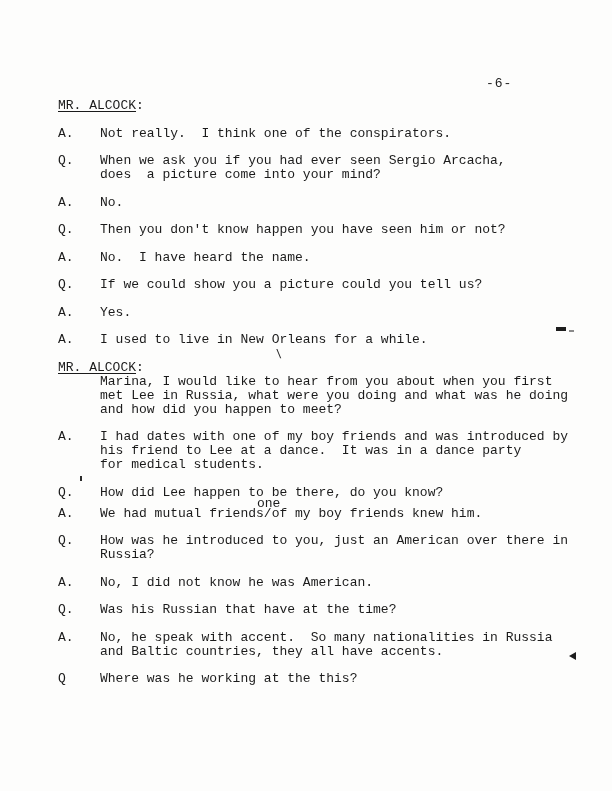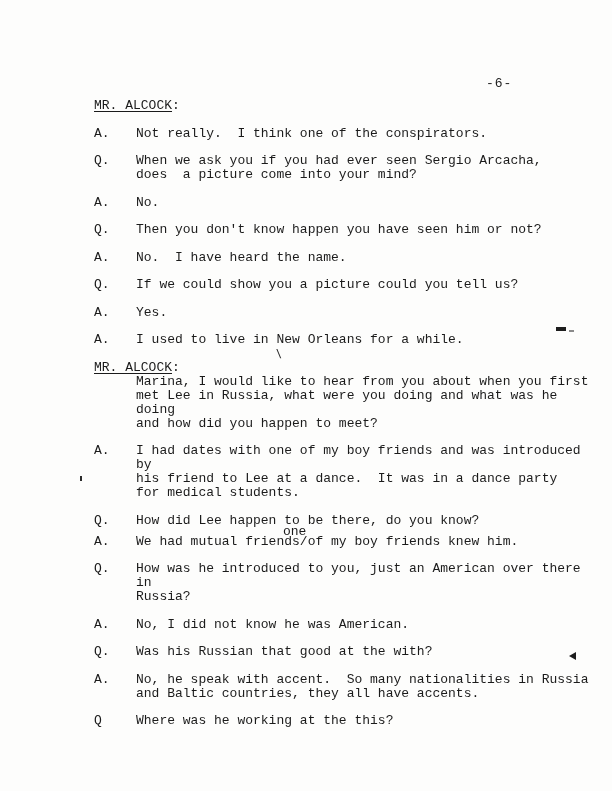--- a/index.html
+++ b/index.html
@@ -22,21 +22,20 @@
     position: absolute;
     left: 486px;
     top: 77px;
     letter-spacing: 1px;
   }
   .transcript {
     position: absolute;
     left: 58px;
     top: 99px;
     right: 8px;
-    margin-left: 36px;
   }
   .block {
     position: relative;
     padding-left: 42px;
     margin-bottom: 13.5px;
   }
   .block.tight {
     margin-bottom: 7px;
   }
   .label {
@@ -51,21 +50,21 @@
   .speaker-name {
     text-decoration: underline;
     text-underline-offset: 2px;
   }
   .text {
     position: relative;
     white-space: pre-wrap;
   }
   .insertion {
     position: absolute;
-    left: 147px;
+    left: 157px;
     top: -10px;
     white-space: pre;
   }
   
   .mark {
     position: absolute;
     color: #2a2a2a;
   }
   .mark-slash {
     left: 275px;
@@ -207,21 +206,21 @@
 
   <div class="block qa">
 
     <span class="label">A.</span>
     <div class="text">No, I did not know he was American.</div>
   </div>
 
   <div class="block qa">
 
     <span class="label">Q.</span>
-    <div class="text">Was his Russian that good at the with?</div>
+    <div class="text">Was his Russian that have at the time?</div>
   </div>
 
   <div class="block qa">
 
     <span class="label">A.</span>
     <div class="text">No, he speak with accent.  So many nationalities in Russia
 and Baltic countries, they all have accents.</div>
   </div>
 
   <div class="block qa">

